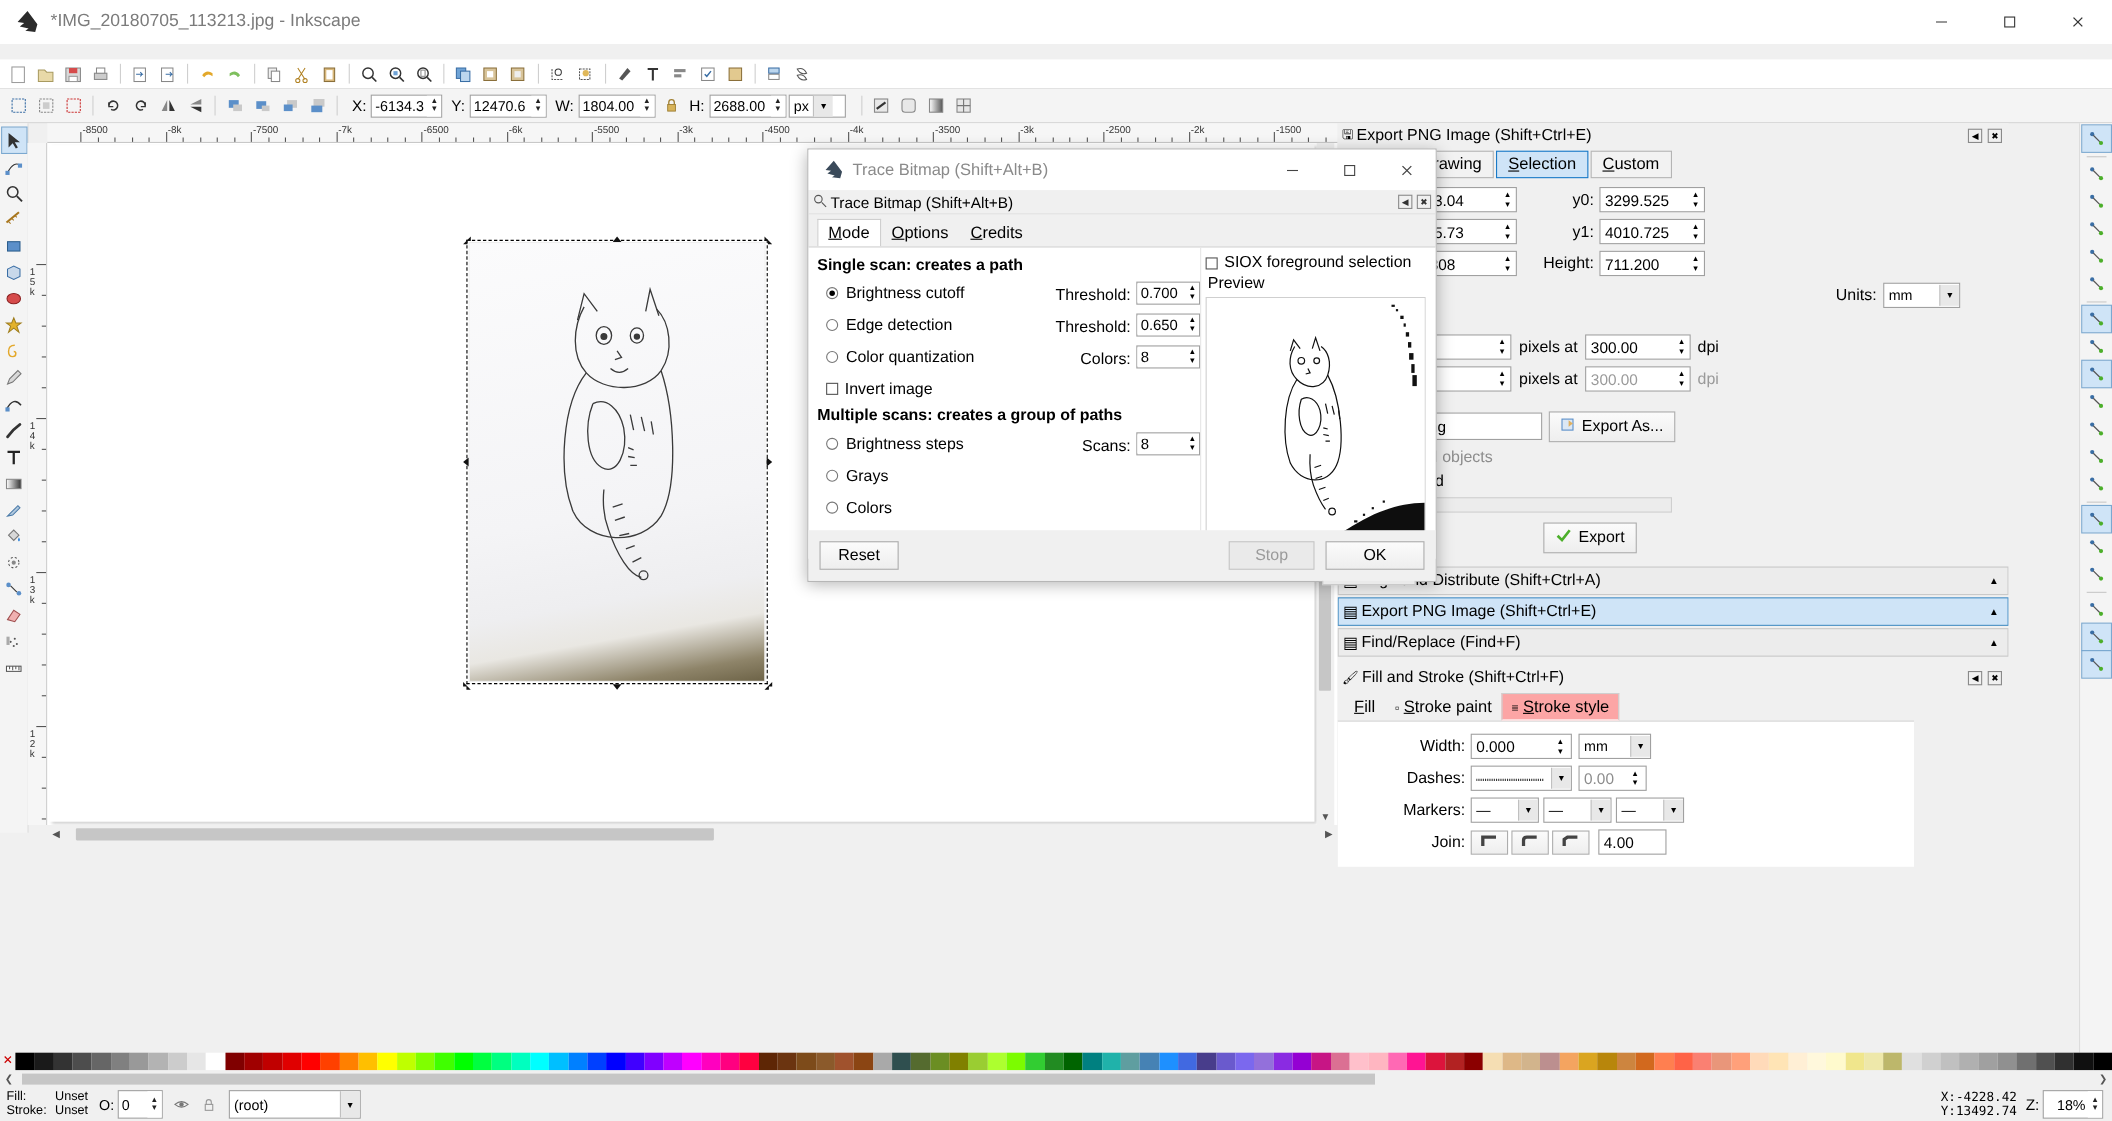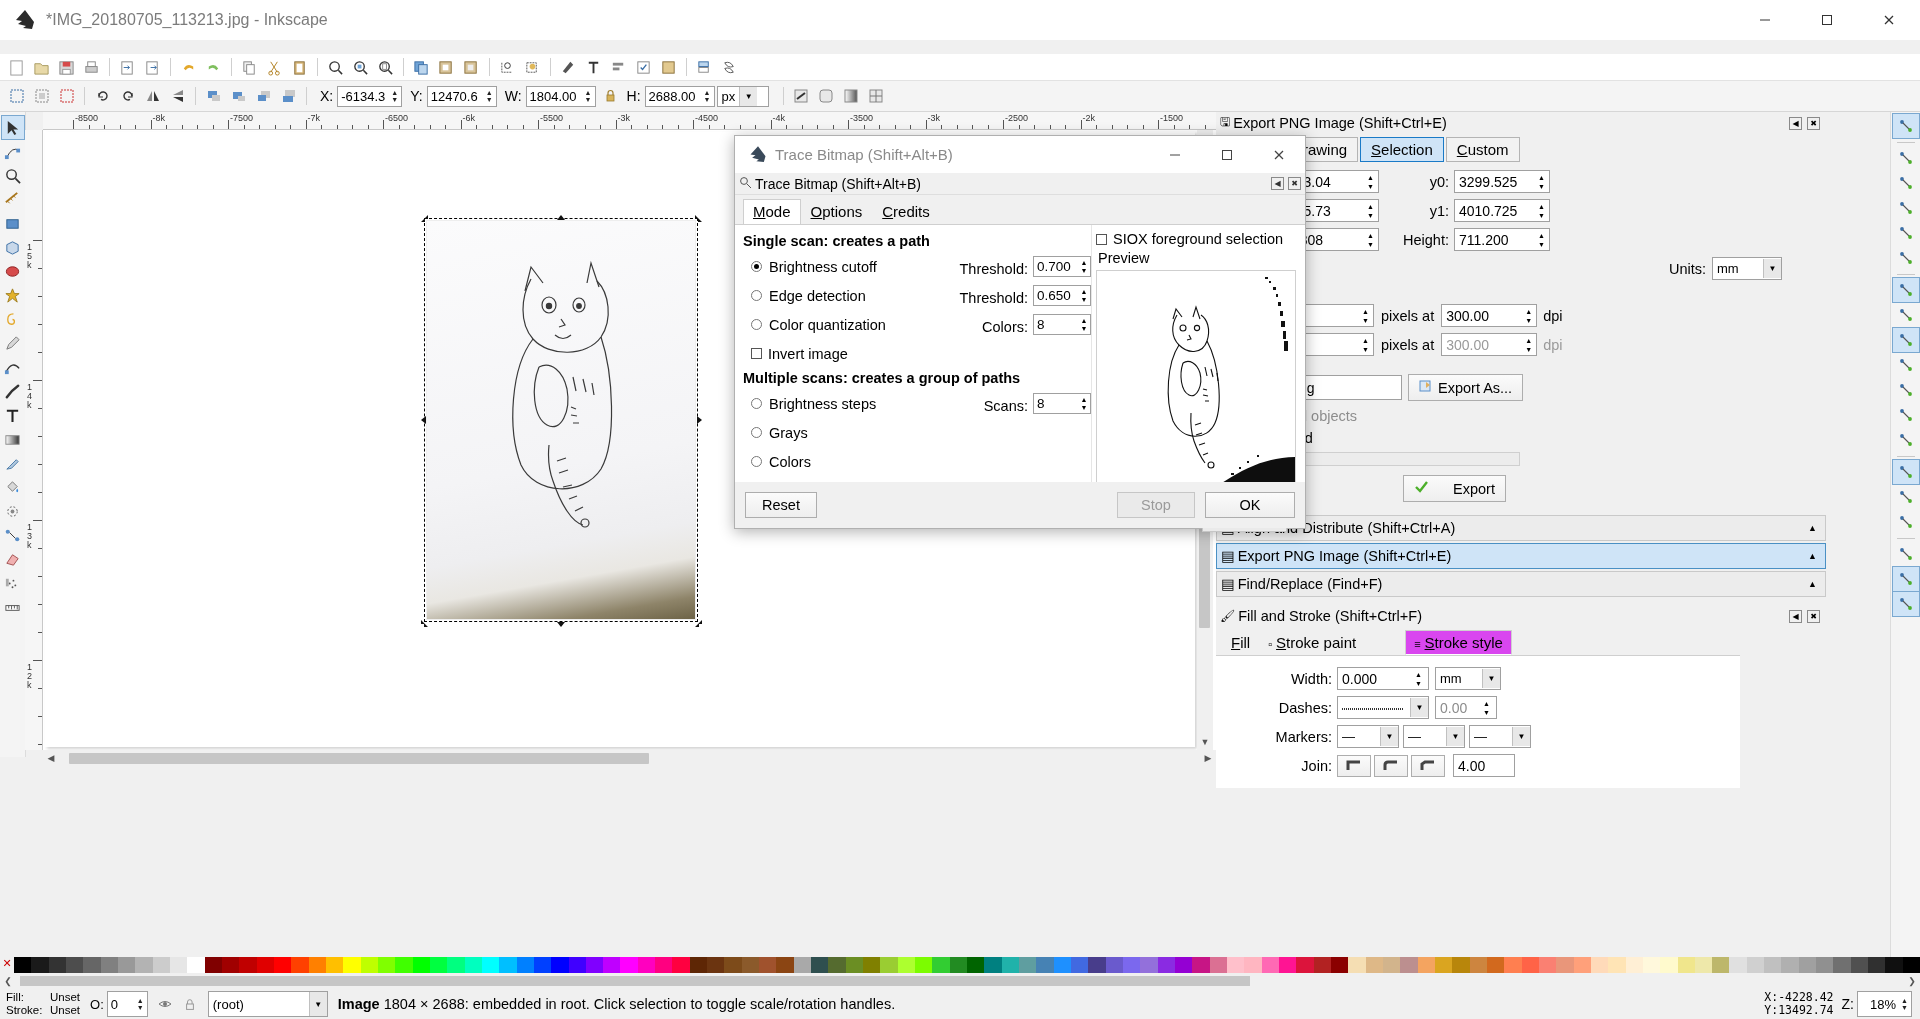--- a/index.html
+++ b/index.html
@@ -210,21 +210,21 @@
 
   .dockrow-collapsed {
     height: 26px; display:flex; align-items:center; font-size: 14.5px;
     border: 1px solid #c9c9c9; background: #ececec; padding-left: 4px; margin-top: 2px;
   }
   .dockrow-collapsed.sel { background:#cfe4f7; border-color:#4a90c4; }
   .dockrow-collapsed .caret { margin-left:auto; padding-right:8px; font-size:9px; }
 
   .fs-tabs { display:flex; padding-left: 6px; margin-top: 3px; }
   .fs-tab { font-size:15px; padding: 3px 8px; border:1px solid transparent; }
-  .fs-tab.active { background:#d946ef; border-color:#cfcfcf; border-bottom-color:#fff;margin-left:40px; }
+  .fs-tab.active { background:#fca5a5; border-color:#cfcfcf; border-bottom-color:#fff; }
 
   .snapbar {
     position:absolute; right: 0; top: 112px; width: 30px; height: 845px;
     background:#f4f4f4; display:flex; flex-direction:column; align-items:center; padding-top:2px;
     border-left: 1px solid #dcdcdc;
   }
   .snapbtn { width:26px; height:24px; display:flex; align-items:center; justify-content:center; margin-bottom:1px;}
   .snapbtn.on { background:#cfe4f7; outline:1px solid #7aa8d0; }
   .snapsep { width:18px; height:1px; background:#c8c8c8; margin: 3px 0; }
 
@@ -1062,21 +1062,21 @@
         </span>
       </div>
 
       <div style="font-size:14.5px;color:#8d8d8d;margin-top:6px">ort 2 selected objects</div>
       <div style="font-size:14.5px;margin-top:6px">xcept selected</div>
 
       <div style="height:14px;border:1px solid #cfcfcf;background:#ececec;margin:6px 4px 0 0;width:300px"></div>
 
       <div class="frow" style="margin-top:8px">
         <span>en complete</span>
-        <span class="btn" style="margin-left:104px;display:flex;align-items:center;gap:24px">
+        <span class="btn" style="margin-left:104px;display:flex;align-items:center;gap:6px">
           <span>
             <svg width="15" height="14" viewBox="0 0 15 14">
                 <path d="M2 7 L6 11 L13 2" fill="none" stroke="#4caf2a" stroke-width="2.4"></path>
               </svg>
           </span>
           <span>Export</span>
         </span>
       </div>
     </div>
 
@@ -1671,23 +1671,20 @@
     <span class="tbtn">
       <svg width="12" height="13" viewBox="0 0 12 13">
           <path d="M3.5 6 V4 a2.3 2.3 0 0 1 4.6 0 V6" fill="none" stroke="#999"></path>
           <rect x="2.6" y="6" width="6.8" height="5.4" fill="none" stroke="#999"></rect>
         </svg>
     </span>
     <span class="combo" style="margin-left:5px;width:120px;height:26px">
       <span>(root)</span>
       <span class="cbtn" style="margin-left:auto;height:24px">▼</span>
     </span>
-    <span style="margin-left:10px;font-size:14.5px">
-      <b>Image</b><span> 1804 × 2688: embedded in root. Click selection to toggle scale/rotation handles.</span>
-    </span>
     <span class="coord" style="margin-left:auto">
       <div>X:-4228.42</div>
       <div>Y:13492.74</div>
     </span>
     <span style="margin-left:8px;font-size:14px">Z:</span>
     <span class="spin" style="margin-left:3px;margin-right:8px;height:26px">
       <input style="width: 40px; height: 24px; text-align: right;" value="18%">
       <span class="arrows">
           <span>▲</span>
           <span>▼</span>

